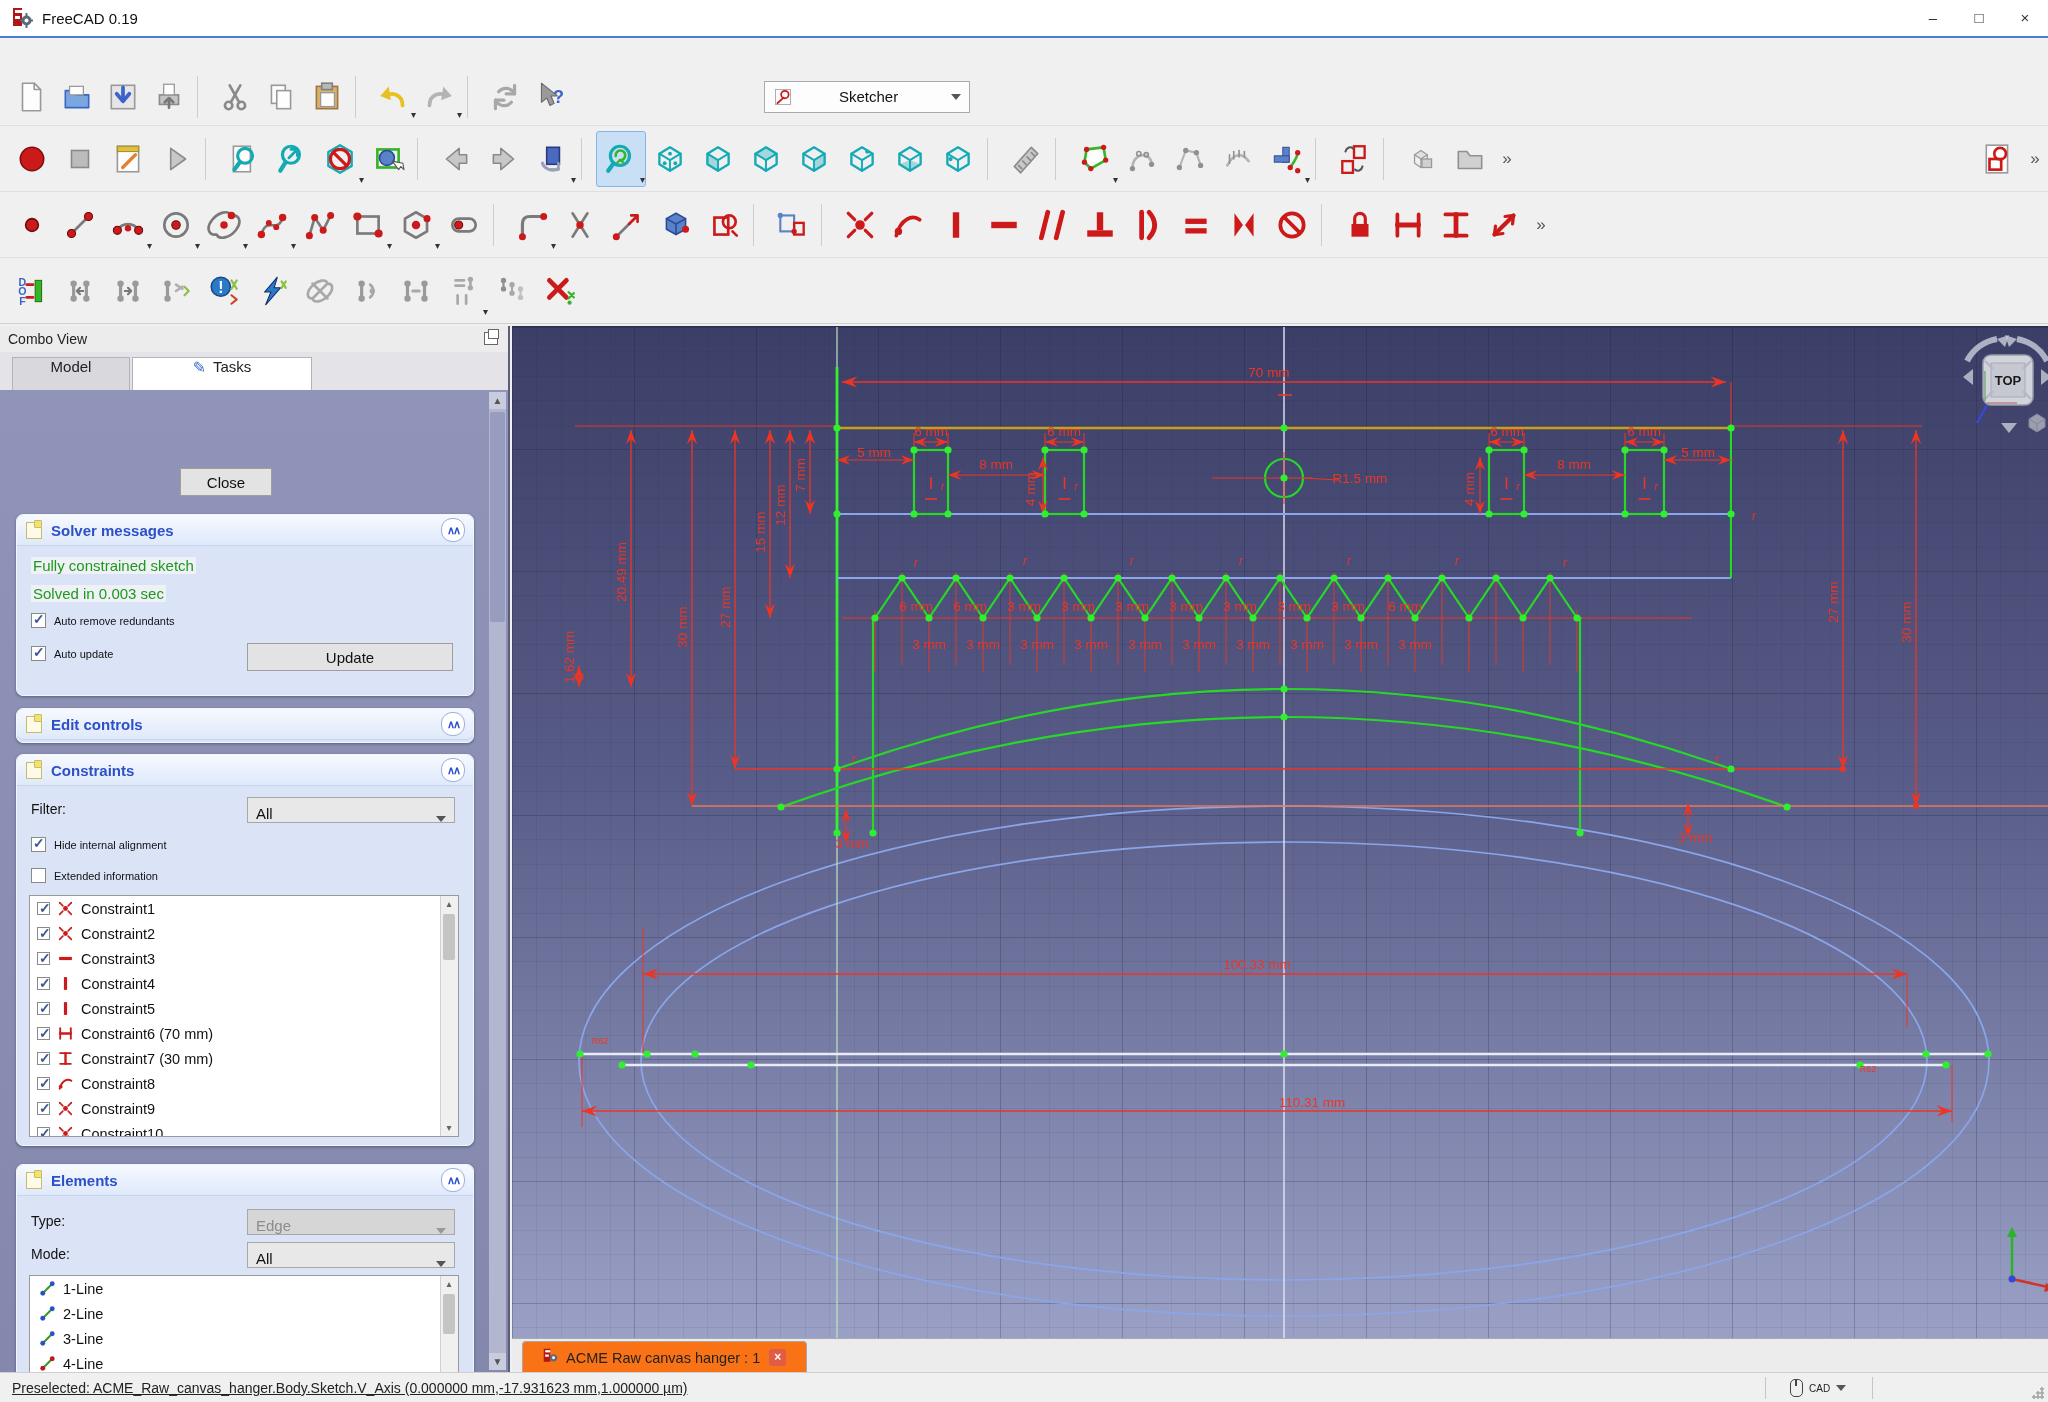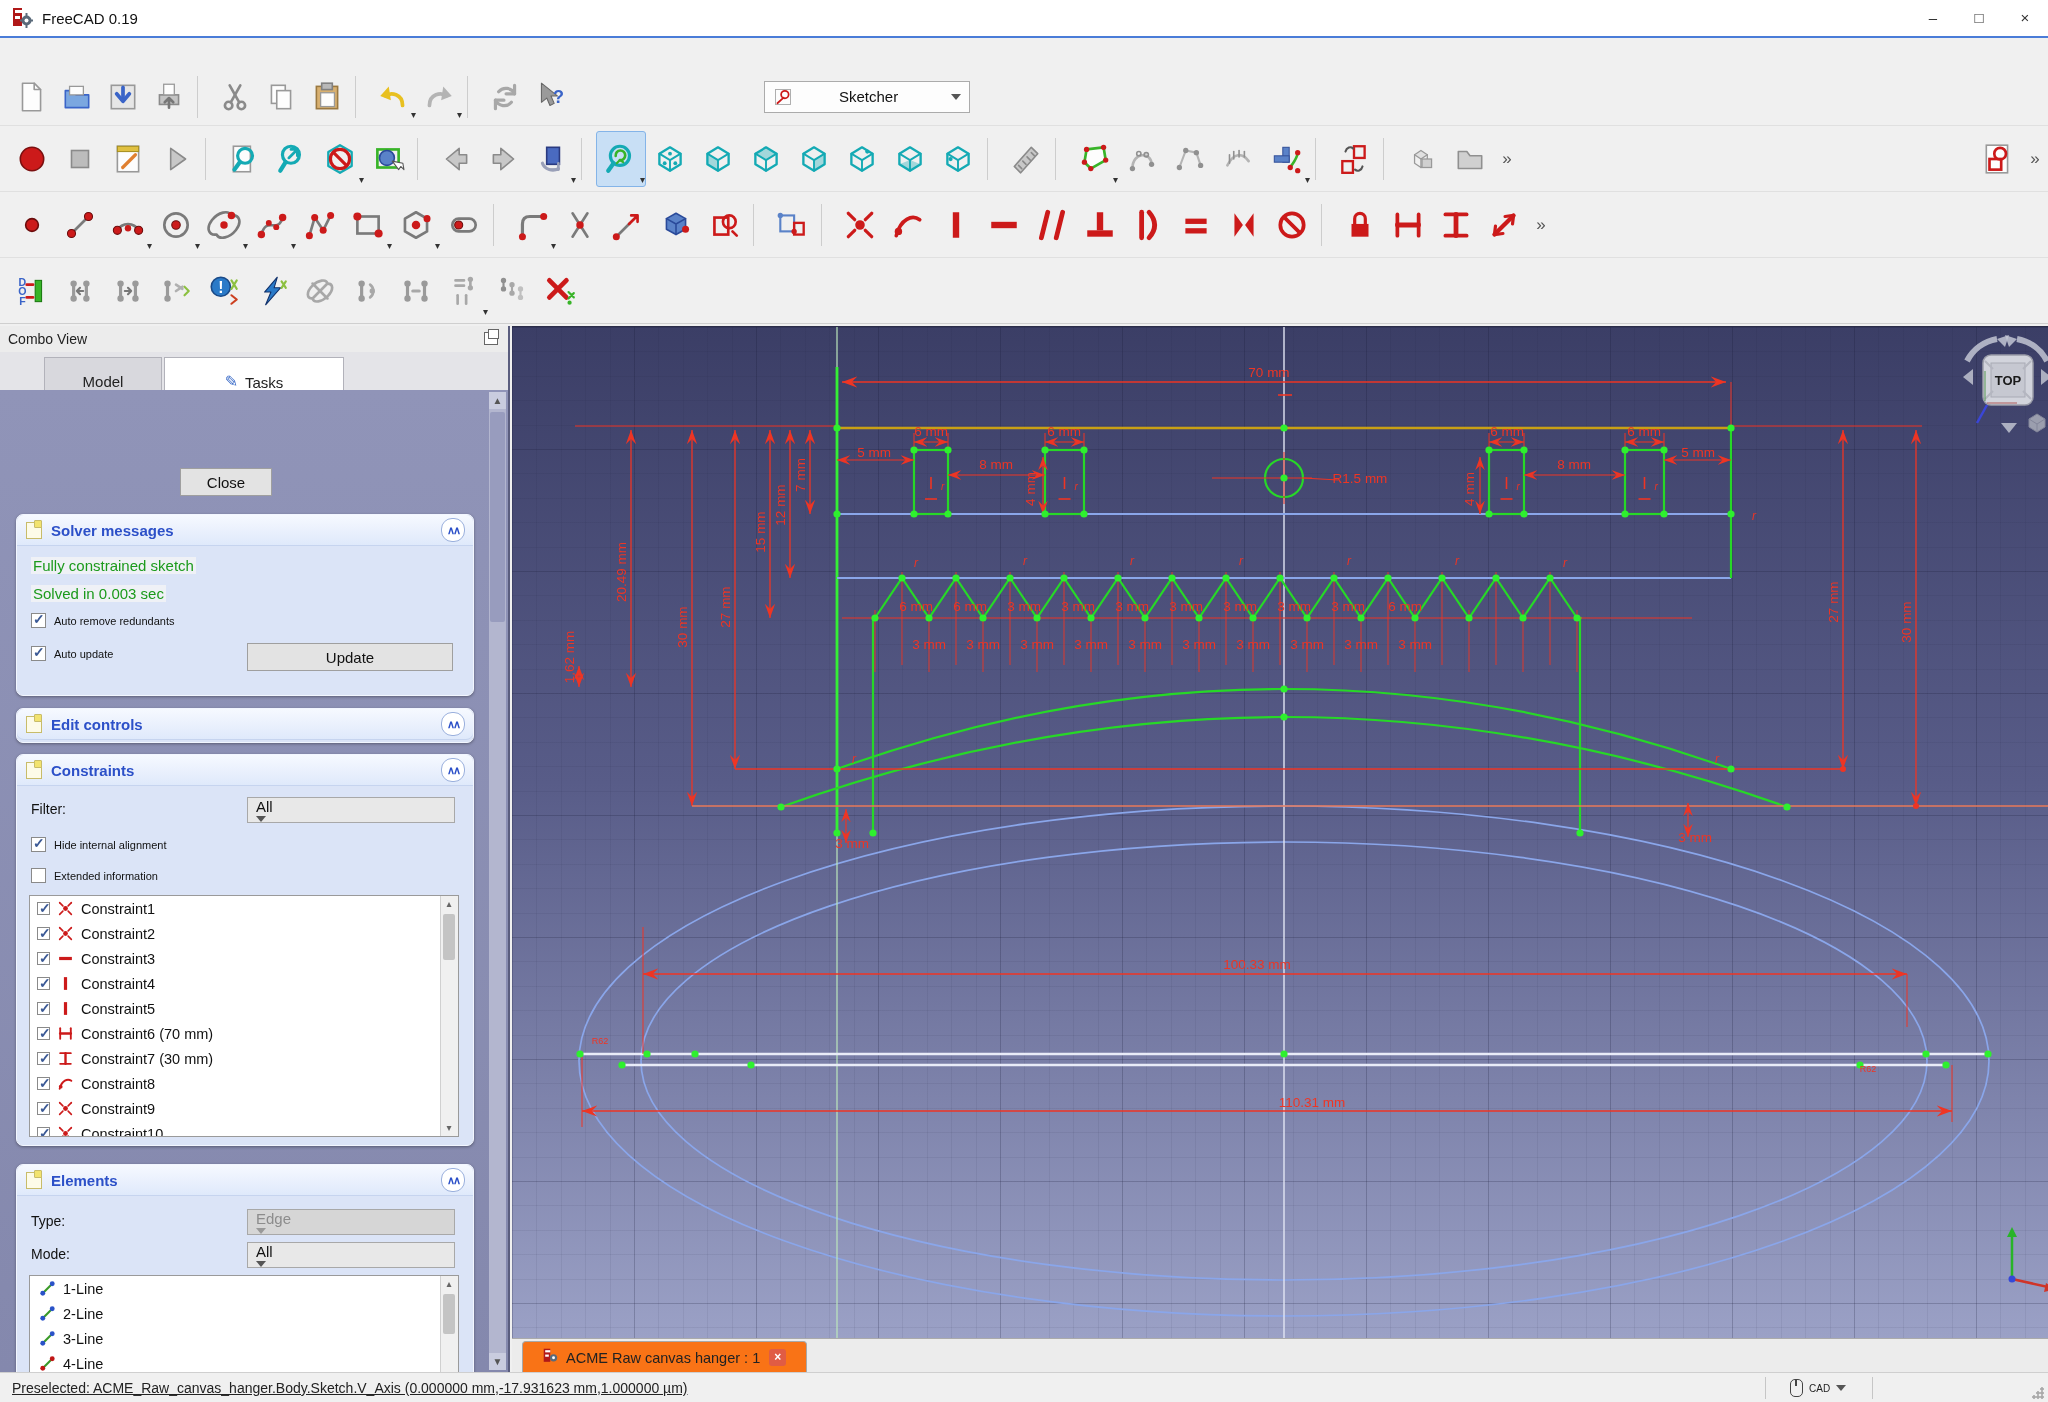--- a/index.html
+++ b/index.html
@@ -29,41 +29,41 @@
   .wbcombo{width:188px;height:30px;background:#fdfdfd;border:1px solid #ababab;display:flex;align-items:center;padding:0 8px;flex:0 0 auto;gap:40px;}
   .wbcombo .lbl{flex:1;font-size:15px;margin-left:6px;color:#111;}
   .caret{width:0;height:0;border-left:5px solid transparent;border-right:5px solid transparent;border-top:6px solid #555;}
   
   .combo{position:absolute;left:0;top:326px;width:510px;height:1046px;background:#8d91b6;border-right:2px solid #5a5d7e;box-sizing:border-box;}
   .cv-title{position:absolute;left:0;top:0;width:100%;height:26px;background:#ececec;border-bottom:1px solid #cfcfcf;display:flex;align-items:center;font-size:14px;color:#222;}
   .cv-title span{margin-left:8px;}
   .float-ico{position:absolute;right:10px;top:6px;width:12px;height:11px;border:1px solid #666;background:#fff;}
   .float-ico:before{content:"";position:absolute;left:3px;top:-4px;width:9px;height:8px;border:1px solid #666;background:#fff;}
   .tabrow{position:absolute;left:0;top:26px;width:100%;height:38px;background:#e4e4e8;border-bottom:1px solid #b8b8c0;}
-  .cvtab{position:absolute;top:5px;height:33px;display:flex;align-items:flex-end;justify-content:center;font-size:15px;color:#222;border:1px solid #b2b2ba;border-bottom:none;background:#d8d8dd;box-sizing:border-box;margin-left:32px;}
+  .cvtab{position:absolute;top:5px;height:33px;display:flex;align-items:flex-start;justify-content:center;font-size:15px;color:#222;border:1px solid #b2b2ba;border-bottom:none;background:#d8d8dd;box-sizing:border-box;}
   .cvtab.active{background:#ffffff;height:34px;font-weight:normal;}
   .pencil{color:#3a6bc8;margin-right:7px;font-size:16px;}
   .tasksbody{position:absolute;left:0;top:64px;width:100%;height:982px;background:linear-gradient(#9094b8,#8488ad);}
   .vsb{position:absolute;right:2px;top:66px;width:17px;height:978px;background:#b3b6cf;}
   .vsb .arr{position:absolute;left:0;width:17px;height:17px;background:#c9ccdf;color:#555;font-size:10px;text-align:center;line-height:17px;}
   .vsb .thumb{position:absolute;left:1px;width:15px;background:#989cbe;border-radius:2px;}
   .btn{background:#e3e3e3;border:1px solid #9f9f9f;font-size:15px;color:#111;display:flex;align-items:center;justify-content:center;box-sizing:border-box;}
   #closeBtn{position:absolute;left:180px;top:78px;width:92px;height:28px;}
   .sec{position:absolute;left:16px;width:456px;background:#dbe4f7;border:1px solid #f2f6ff;border-radius:7px;box-shadow:0 1px 3px rgba(0,0,0,.35);}
   .sec-h{height:30px;display:flex;align-items:center;background:linear-gradient(#f6f9ff,#dfe9fb);border-radius:7px 7px 0 0;border-bottom:1px solid #c6d4ef;}
   .noteico{width:14px;height:15px;margin-left:9px;background:#fdfbe8;border:1px solid #c8bc6a;position:relative;}
   .noteico:before{content:"";position:absolute;right:-1px;top:-3px;width:6px;height:6px;background:#f2e370;border:1px solid #c8bc6a;border-radius:1px;}
   .sec-h .t{margin-left:9px;font-size:15px;font-weight:bold;color:#2c50c8;flex:1;}
   .coll{width:22px;height:22px;margin-right:8px;border-radius:11px;background:#fff;border:1px solid #9ab0dd;color:#2c50c8;font-size:11px;display:flex;align-items:center;justify-content:center;font-weight:bold;letter-spacing:-2px;}
   .grn{color:#1c9a1c;font-size:15px;}
   .grn .hl2{background:rgba(245,245,245,.75);padding:0 2px;}
   .cbrow{display:flex;align-items:center;font-size:11px;color:#111;}
   .cb{width:15px;height:15px;background:#fff;border:1px solid #8a8a8a;margin-right:8px;position:relative;flex:0 0 auto;box-sizing:border-box;}
   .cb.on:after{content:"\2713";position:absolute;left:1px;top:-3px;font-size:14px;color:#3c5a96;font-weight:bold;}
-  .dd{height:26px;background:#e8e8e8;border:1px solid #a8a8a8;display:flex;align-items:flex-start;padding:0 8px;font-size:15px;color:#111;box-sizing:border-box;flex-direction:column;}
+  .dd{height:26px;background:#e8e8e8;border:1px solid #a8a8a8;display:flex;align-items:flex-end;padding:0 8px;font-size:15px;color:#111;box-sizing:border-box;}
   .dd .lbl{flex:1;}
   .dd.dis{background:#d6d6d6;color:#8c8c8c;}
   .dd.dis .caret{border-top-color:#999;}
   .list{position:absolute;background:#ffffff;border:1px solid #9a9a9a;overflow:hidden;}
   .lrow{height:25px;display:flex;align-items:center;font-size:14.5px;color:#111;}
   .lrow .cb{width:13px;height:13px;margin:0 6px 0 7px;}
   .lrow .cico{width:18px;height:18px;margin-right:7px;display:flex;align-items:center;justify-content:center;}
   .lsb{position:absolute;right:0;top:0;width:17px;height:100%;background:#f0f0f0;border-left:1px solid #d0d0d0;}
   .lsb .arr{position:absolute;left:0;width:16px;height:16px;color:#666;font-size:10px;text-align:center;line-height:16px;}
   .lsb .thumb{position:absolute;left:2px;width:12px;background:#c4c4c4;border-radius:2px;}

